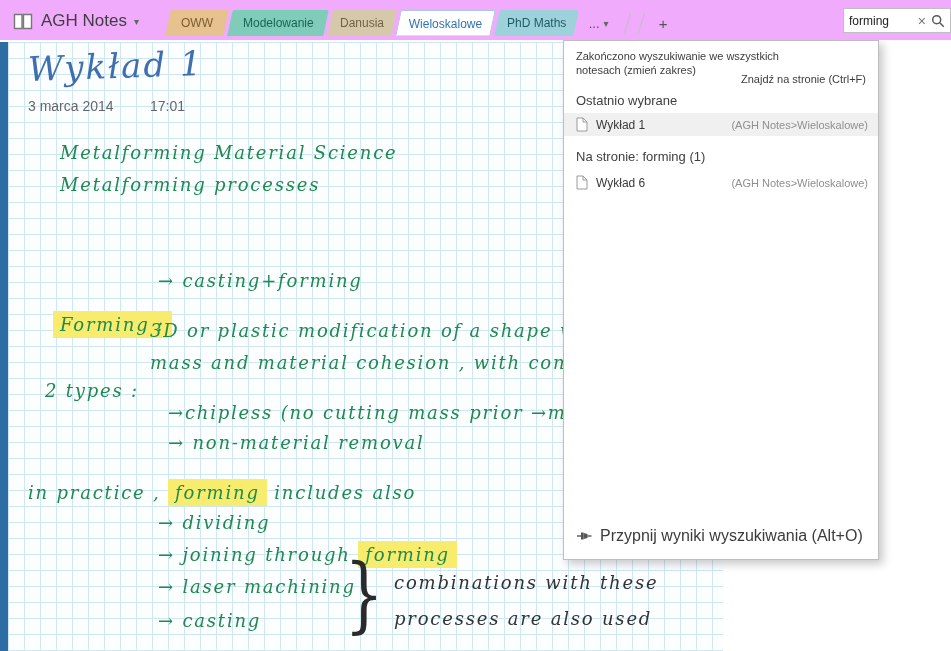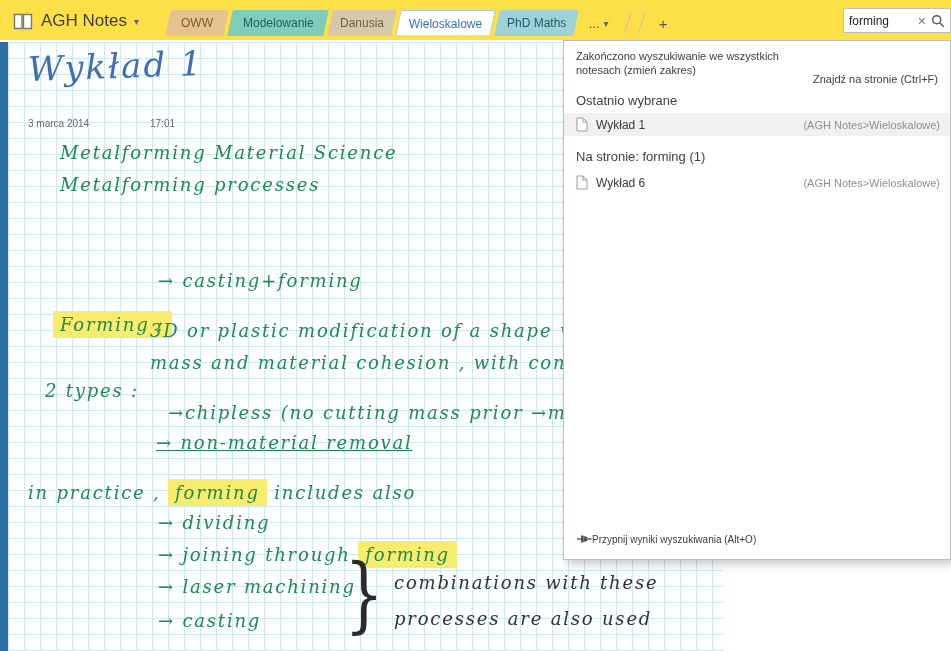--- a/index.html
+++ b/index.html
@@ -1,21 +1,21 @@
 <!DOCTYPE html>
 <html><head>
 <meta charset="utf-8">
 <style>
   * { margin:0; padding:0; box-sizing:border-box; }
   html,body { background:#fff; }
   body { font-family:"Liberation Sans", sans-serif; }
   .window { position:relative; width:951px; height:651px; background:#fff; overflow:hidden; }
 
   
-  .topbar { position:absolute; left:0; top:0; width:951px; height:40px; background:#fde047; z-index:30; }
+  .topbar { position:absolute; left:0; top:0; width:951px; height:40px; background:#f0abfc; z-index:30; }
   .notebook { position:absolute; left:12px; top:8px; height:26px; display:flex; align-items:center; gap:7px; cursor:pointer; }
   .notebook-name { font-size:17px; color:#3f3f3f; }
   .caret { font-size:10px; color:#666; }
 
   .tabs { position:absolute; left:168px; top:10px; height:26px; display:flex; align-items:stretch; gap:4px; }
   .tab { display:flex; align-items:center; justify-content:center; padding:0 10px; font-size:12px;
          transform:skewX(-12deg); border-radius:2px 2px 0 0; cursor:pointer; }
   .tab > span { display:inline-block; transform:skewX(12deg); white-space:nowrap; }
   .tab.selected { border:1px solid #a9c6e2; border-bottom:none; box-shadow:0 -1px 0 #cfe0f0 inset; }
   .t0 { min-width:58px; } .t1 { min-width:96px; } .t2 { min-width:64px; } .t3 { min-width:94px; } .t4 { min-width:78px; }
@@ -33,50 +33,50 @@
 
   
   .bluebar { position:absolute; left:0; top:42px; width:8px; height:609px; background:#2e6da4; z-index:5; }
   .page { position:absolute; left:8px; top:42px; width:715px; height:609px; background:#fdfeff;
           background-image:linear-gradient(to right,#cfe6f3 1px, transparent 1px),
                            linear-gradient(to bottom,#cfe6f3 1px, transparent 1px);
           background-size:16px 16px; z-index:1; }
 
   .title-ink { position:absolute; left:20px; top:4px; font-family:"DejaVu Serif", serif; font-style:italic;
                font-size:34px; color:#3f6fb0; letter-spacing:2px; transform:rotate(-2deg); white-space:nowrap; }
-  .meta { position:absolute; font-size:10px; color:#666;margin-top:20px; }
+  .meta { position:absolute; font-size:14px; color:#666; }
 
   .ink { position:absolute; font-family:"DejaVu Serif", serif; font-style:italic; color:#1f8a4d;
          font-size:18px; letter-spacing:1.8px; white-space:nowrap; }
   .ink.dark { color:#333; }
   .hl { background:#f7ec6e; padding:3px 7px; }
   .ink-row { position:absolute; white-space:nowrap; font-family:"DejaVu Serif", serif; font-style:italic;
              color:#1f8a4d; font-size:18px; letter-spacing:1.8px; }
   .ink-row > span { vertical-align:baseline; }
   .brace { position:absolute; font-family:"DejaVu Serif", serif; color:#2a2a2a; font-size:82px; font-weight:400;
            transform:scaleX(0.75); line-height:1; }
 
   
-  .panel { position:absolute; left:563px; top:40px; width:388px; height:520px; background:#fff;
+  .panel { position:absolute; left:563px; top:40px; width:316px; height:520px; background:#fff;
            border:1px solid #bdbdbd; box-shadow:4px 4px 9px rgba(0,0,0,0.22); z-index:20; }
   .panel-status { position:absolute; left:12px; top:8px; font-size:11px; color:#3c3c3c; line-height:14px; }
   .change-scope { cursor:pointer; }
   .find-on-page { position:absolute; right:12px; top:8px; font-size:11px; color:#3c3c3c; cursor:pointer;margin-top:24px; }
   .panel-header { position:absolute; left:12px; font-size:13px; color:#404040; }
   .hdr-recent { top:52px; }
   .hdr-onpage { top:108px;text-align:center; }
   .result-row { position:absolute; left:0; width:100%; height:23px; display:flex; align-items:center;
                 padding:0 10px 0 12px; cursor:pointer; font-size:12px; color:#3a3a3a; }
   .result-row.active { background:#f0f0f0; }
   .row-recent { top:72px; }
   .row-onpage { top:130px; }
   .result-title { margin-left:8px; }
   .result-path { margin-left:auto; font-size:11px; color:#8f8f8f; }
-  .pin-row { position:absolute; left:12px; bottom:14px; display:flex; align-items:center; gap:0;
-             font-size:10px; color:#3c3c3c; cursor:pointer; }
+  .pin-row { position:absolute; left:12px; bottom:14px; display:flex; align-items:center; gap:8px;
+             font-size:16px; color:#3c3c3c; cursor:pointer; }
 </style>
 </head>
 <body>
 
 <div class="window">
 
   <div class="bluebar"></div>
   <div class="page">
     <div class="title-ink">Wykład 1</div>
     <div class="meta" style="left:20px; top:56px;">3 marca 2014</div>
@@ -85,21 +85,21 @@
     <div class="ink" style="left:52px; top:100px;">Metalforming Material Science</div>
     <div class="ink" style="left:52px; top:132px;">Metalforming processes</div>
     <div class="ink" style="left:150px; top:228px;">→ casting+forming</div>
 
     <div class="ink" style="left:45px; top:272px;"><span class="hl">Forming :</span></div>
     <div class="ink" style="left:142px; top:278px;">3D or plastic modification of a shape wh</div>
     <div class="ink" style="left:142px; top:310px;">mass and material cohesion , with contin</div>
 
     <div class="ink" style="left:37px; top:338px;">2 types :</div>
     <div class="ink" style="left:160px; top:360px;">→chipless  (no cutting mass prior →mass</div>
-    <div class="ink" style="left:148px; top:390px;text-decoration:underline;">→ non-material removal</div>
+    <div class="ink" style="left:160px; top:390px;">→ non-material removal</div>
 
     <div class="ink-row" style="left:20px; top:440px;">
       <span>in practice ,</span>
       <span class="hl">forming</span>
       <span>includes also</span>
     </div>
 
     <div class="ink" style="left:150px; top:470px;">→ dividing</div>
     <div class="ink-row" style="left:150px; top:502px;">
       <span>→ joining through</span>

